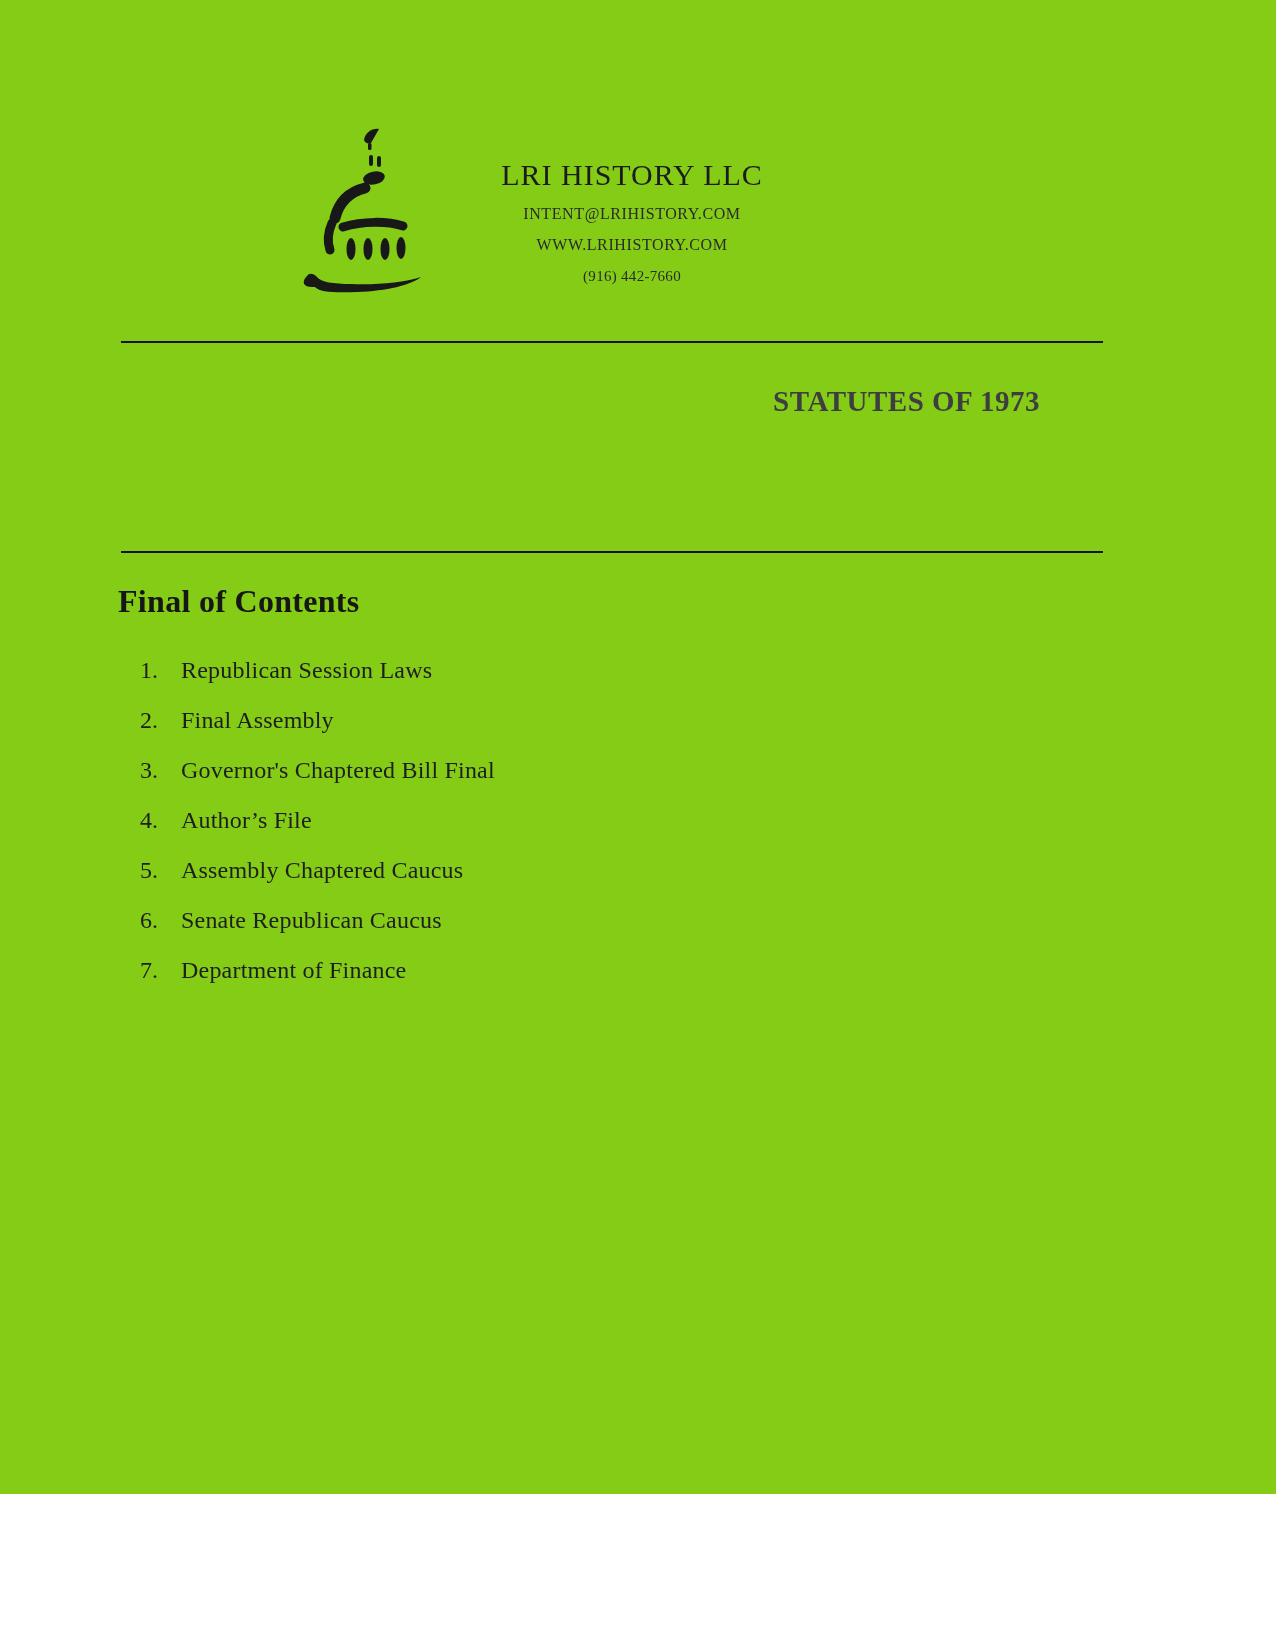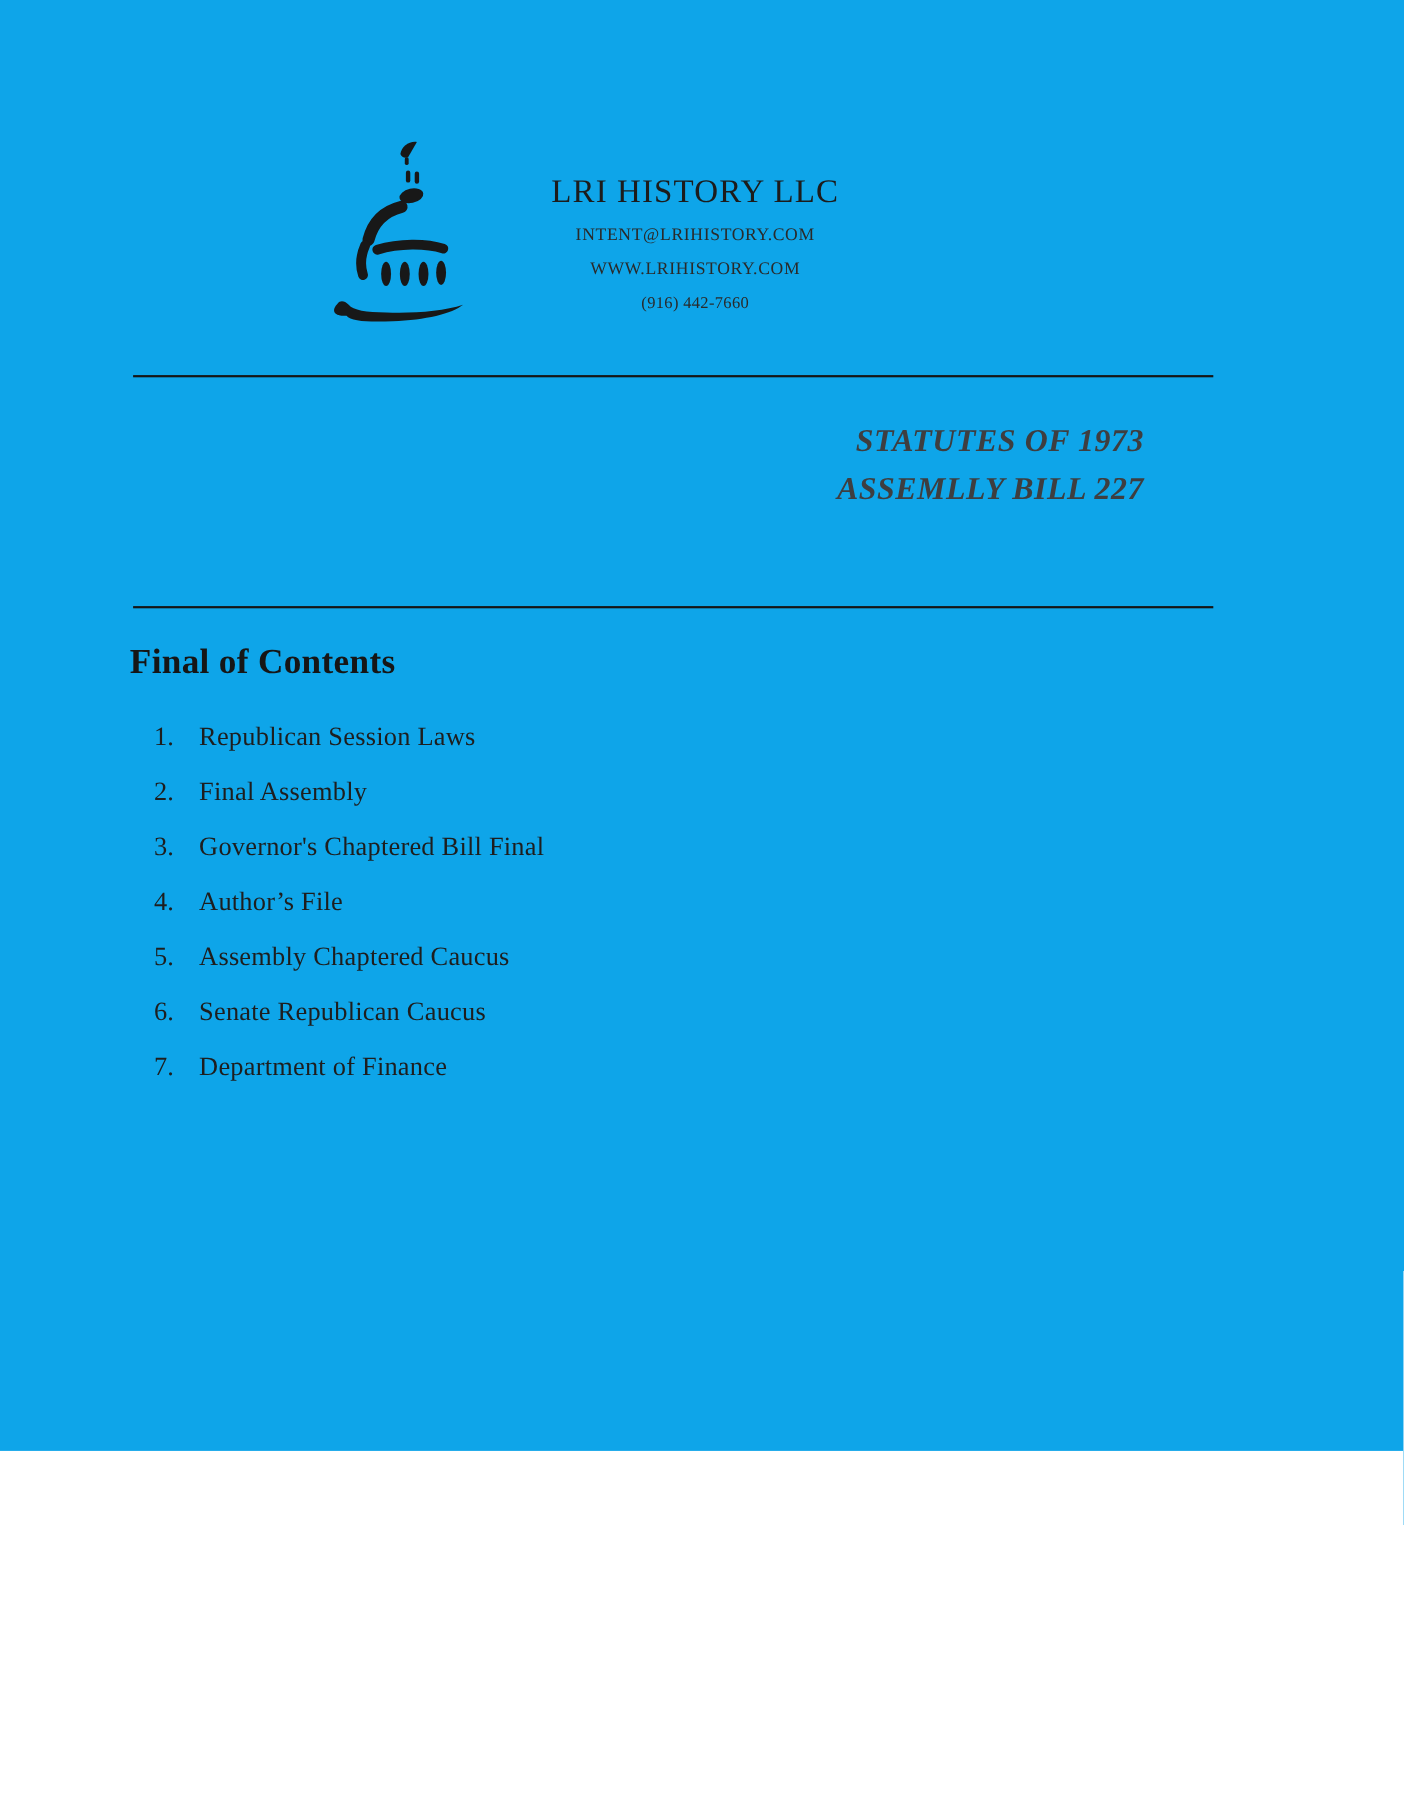--- a/index.html
+++ b/index.html
@@ -3,22 +3,22 @@
 <meta charset="utf-8">
 <style>
   html, body {
     margin: 0;
     padding: 0;
     background: #ffffff;
   }
   .page {
     position: relative;
     width: 1276px;
-    height: 1319px;
-    background: #0ea5e9;
+    height: 1494px;
+    background: #84cc16;
     font-family: "Liberation Serif", "DejaVu Serif", serif;
     color: #1f1f1f;
     overflow: hidden;
   }
 
   
   .logo {
     position: absolute;
     left: 291px;
     top: 126px;
@@ -68,21 +68,21 @@
     position: absolute;
     right: 236px;
     top: 379px;
     text-align: right;
     font-weight: bold;
     font-size: 29px;
     line-height: 44px;
     color: #3e3e40;
     letter-spacing: 0.5px;
   }
-  .title-block div { white-space: pre; font-style: italic; }
+  .title-block div { white-space: pre; }
 
   
   .toc-heading {
     position: absolute;
     left: 118px;
     top: 583px;
     font-size: 32px;
     font-weight: bold;
     color: #161616;
     letter-spacing: 0.3px;
@@ -147,21 +147,20 @@
     <div class="company-name">LRI HISTORY LLC</div>
     <div class="contact-line">INTENT@LRIHISTORY.COM</div>
     <div class="contact-line">WWW.LRIHISTORY.COM</div>
     <div class="contact-line phone">(916) 442-7660</div>
   </div>
 
   <div class="rule rule-1"></div>
 
   <div class="title-block">
     <div>STATUTES OF 1973</div>
-    <div>ASSEMLLY BILL 227</div>
   </div>
 
   <div class="rule rule-2"></div>
 
   <div class="toc-heading">Final of Contents</div>
 
   <div class="toc-list">
     <div class="toc-item">
       <span class="toc-num">1.</span>
       <span class="toc-label">Republican Session Laws</span>

